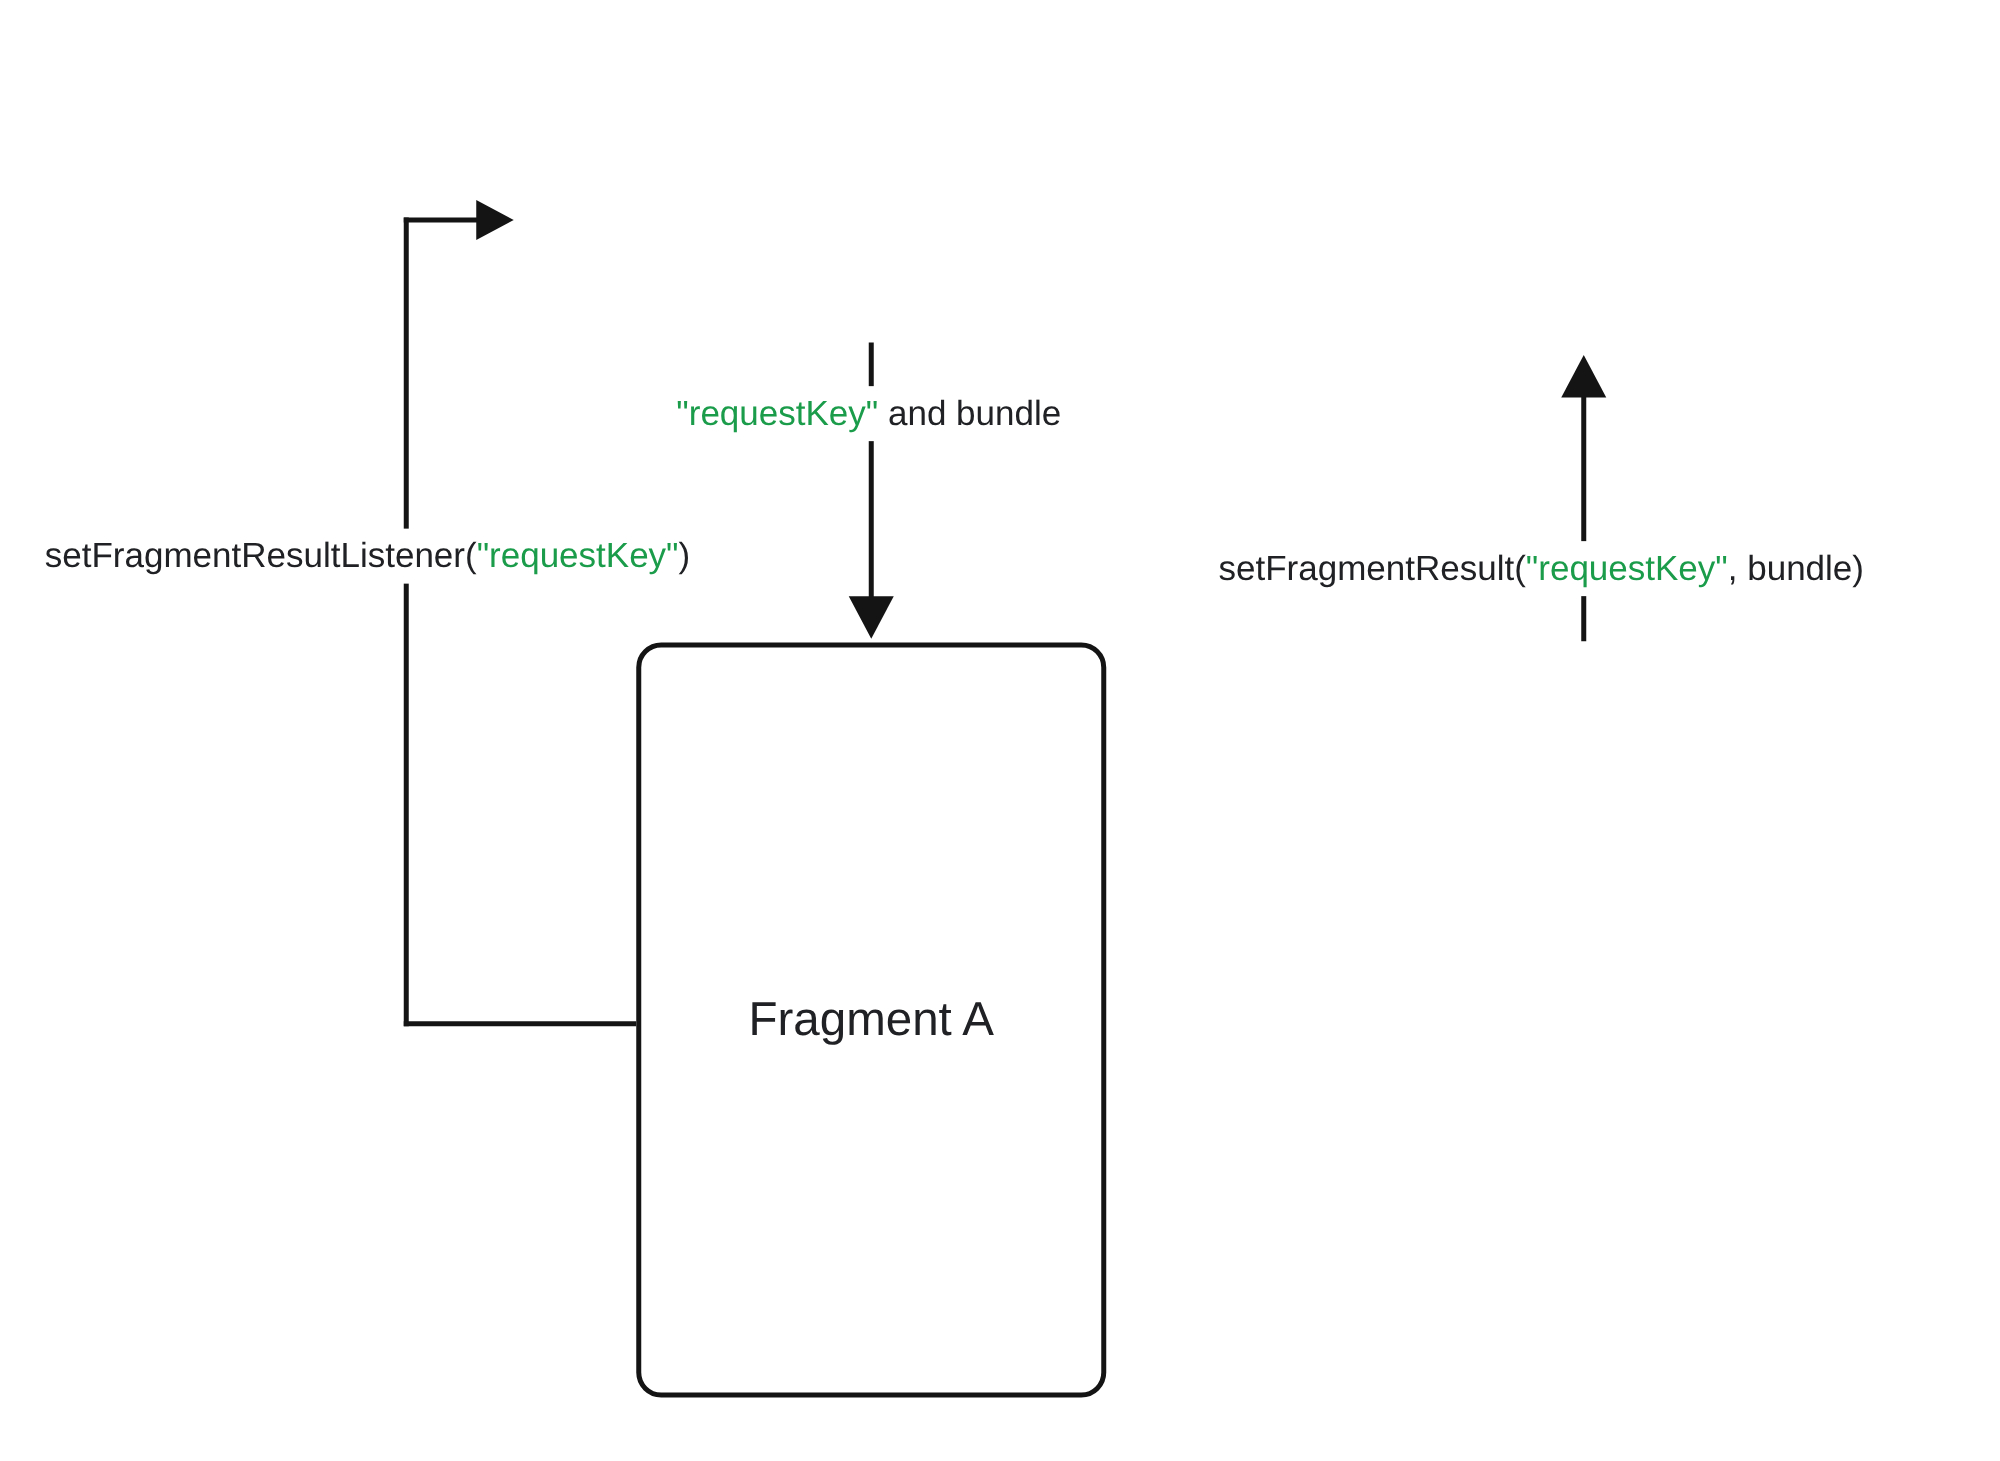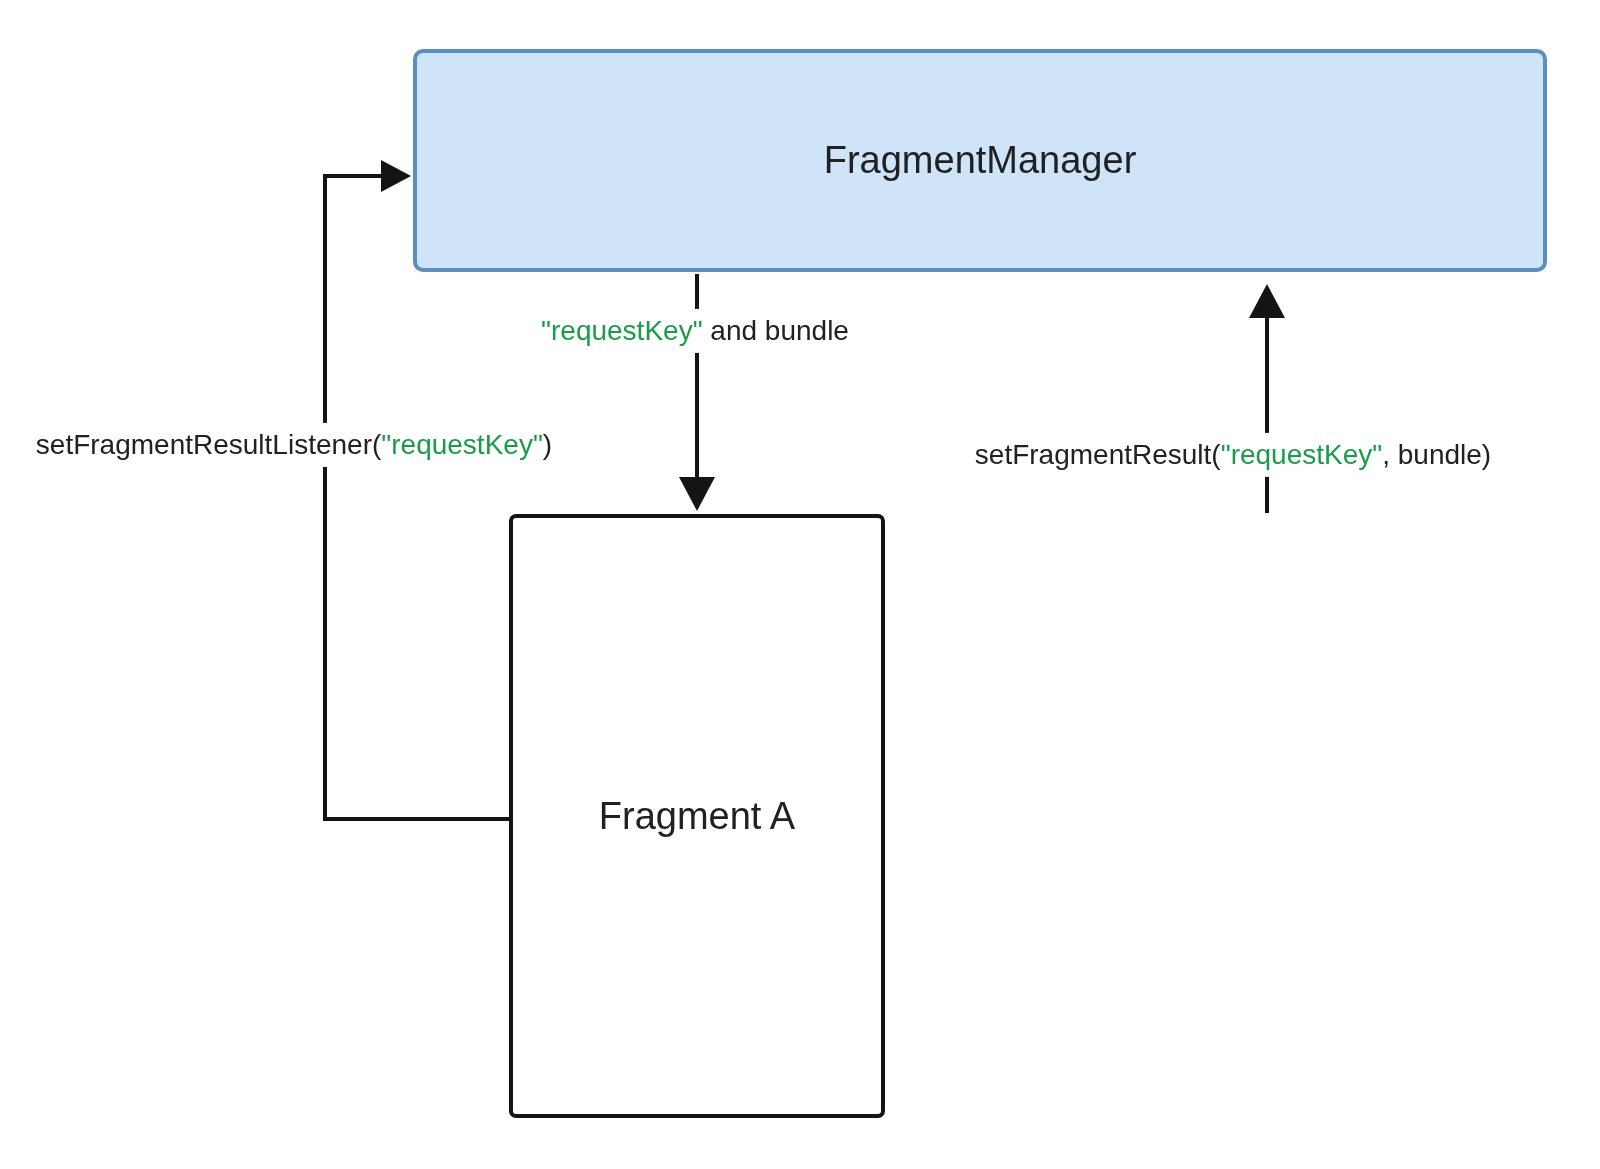--- a/index.html
+++ b/index.html
@@ -19,21 +19,21 @@
     background: #ffffff;
     overflow: hidden;
   }
   .node {
     position: absolute;
     display: flex;
     align-items: center;
     justify-content: center;
     background: #ffffff;
     border: 4px solid var(--line);
-    border-radius: 7px;
+    border-radius: 20px;
     font-size: 38px;
     color: var(--text);
     z-index: 1;
   }
   .node.manager {
     background: var(--manager-fill);
     border: 4px solid var(--manager-border);
     border-radius: 10px;
   }
   #fragment-manager { left: 413px; top: 49px;  width: 1134px; height: 223px; }
@@ -91,23 +91,20 @@
   <div class="line" id="elbow-vertical"></div>
   <div class="line" id="elbow-top-h"></div>
   <div class="line" id="elbow-bottom-h"></div>
   <div class="line" id="center-vertical"></div>
   <div class="line" id="right-vertical"></div>
 
   <div class="arrowhead" id="arrow-into-manager"></div>
   <div class="arrowhead" id="arrow-into-fragment-a"></div>
   <div class="arrowhead" id="arrow-up-to-manager"></div>
 
-  <div class="node manager" id="fragment-manager">
-    <span>FragmentManager</span>
-  </div>
 
   <div class="node" id="fragment-a">
     <span>Fragment A</span>
   </div>
 
 
   <div class="edge-label" id="label-deliver-result">
     <span class="key">"requestKey"</span><span> and bundle</span>
   </div>
 

